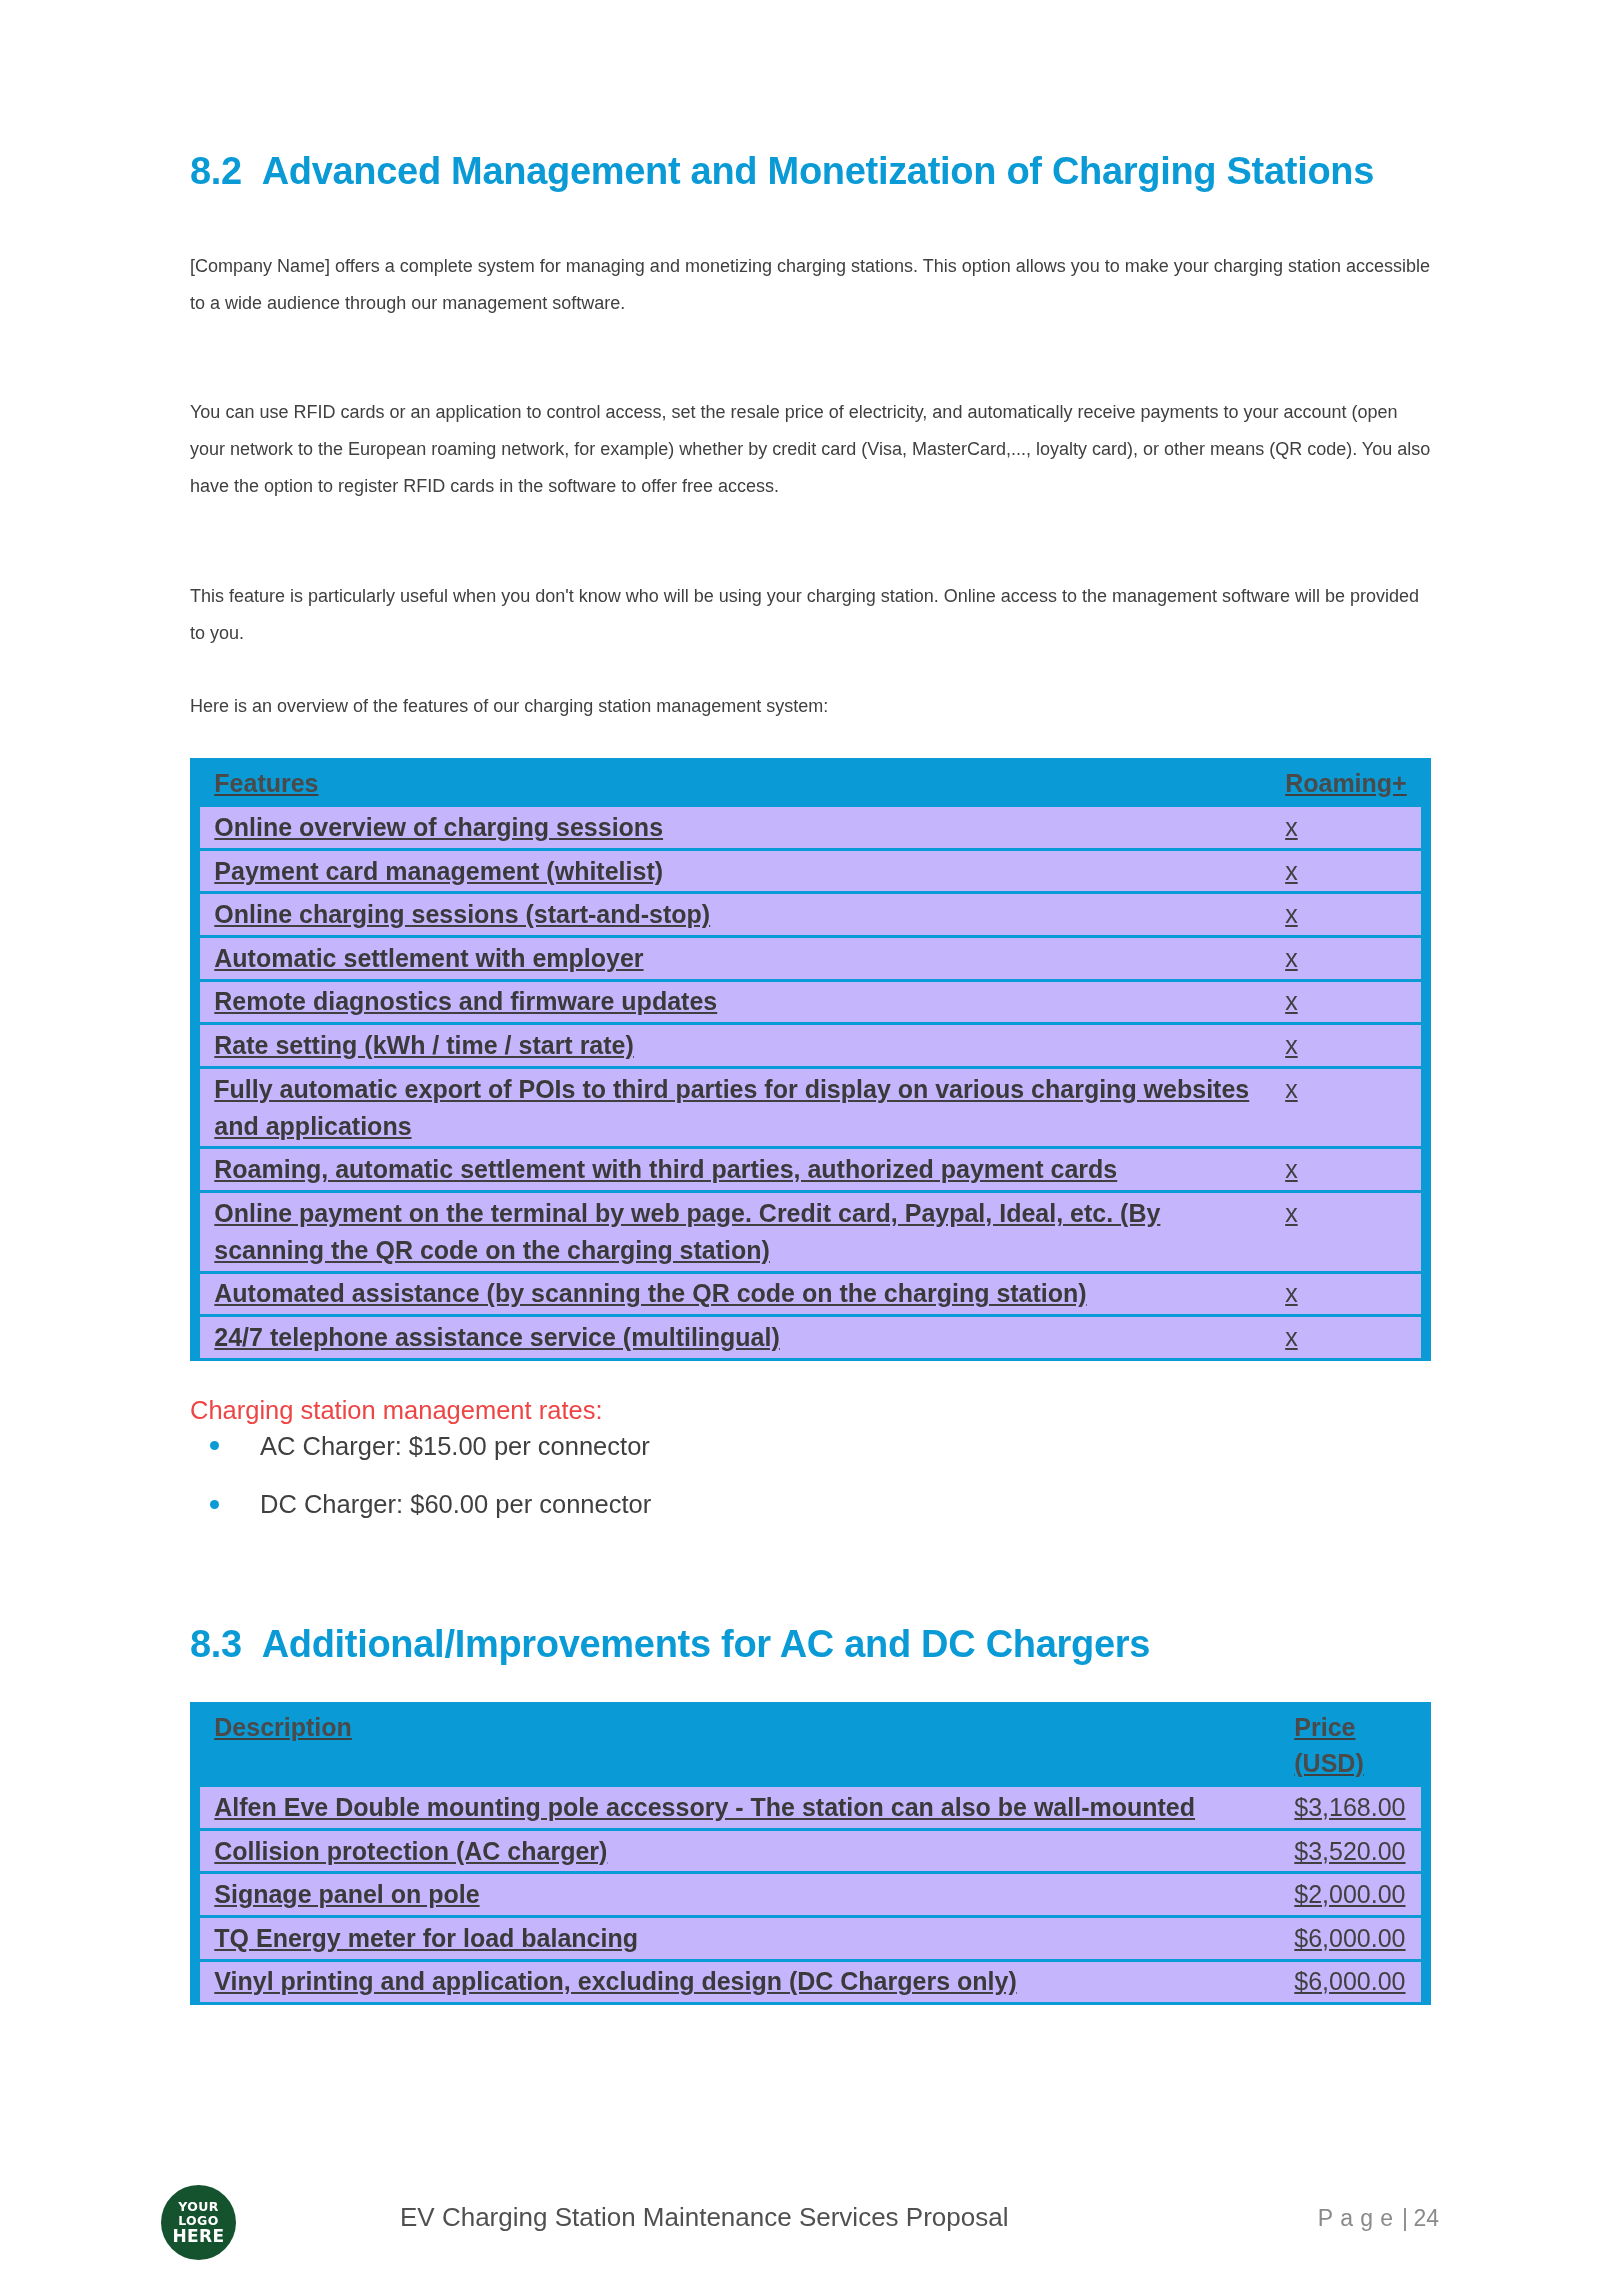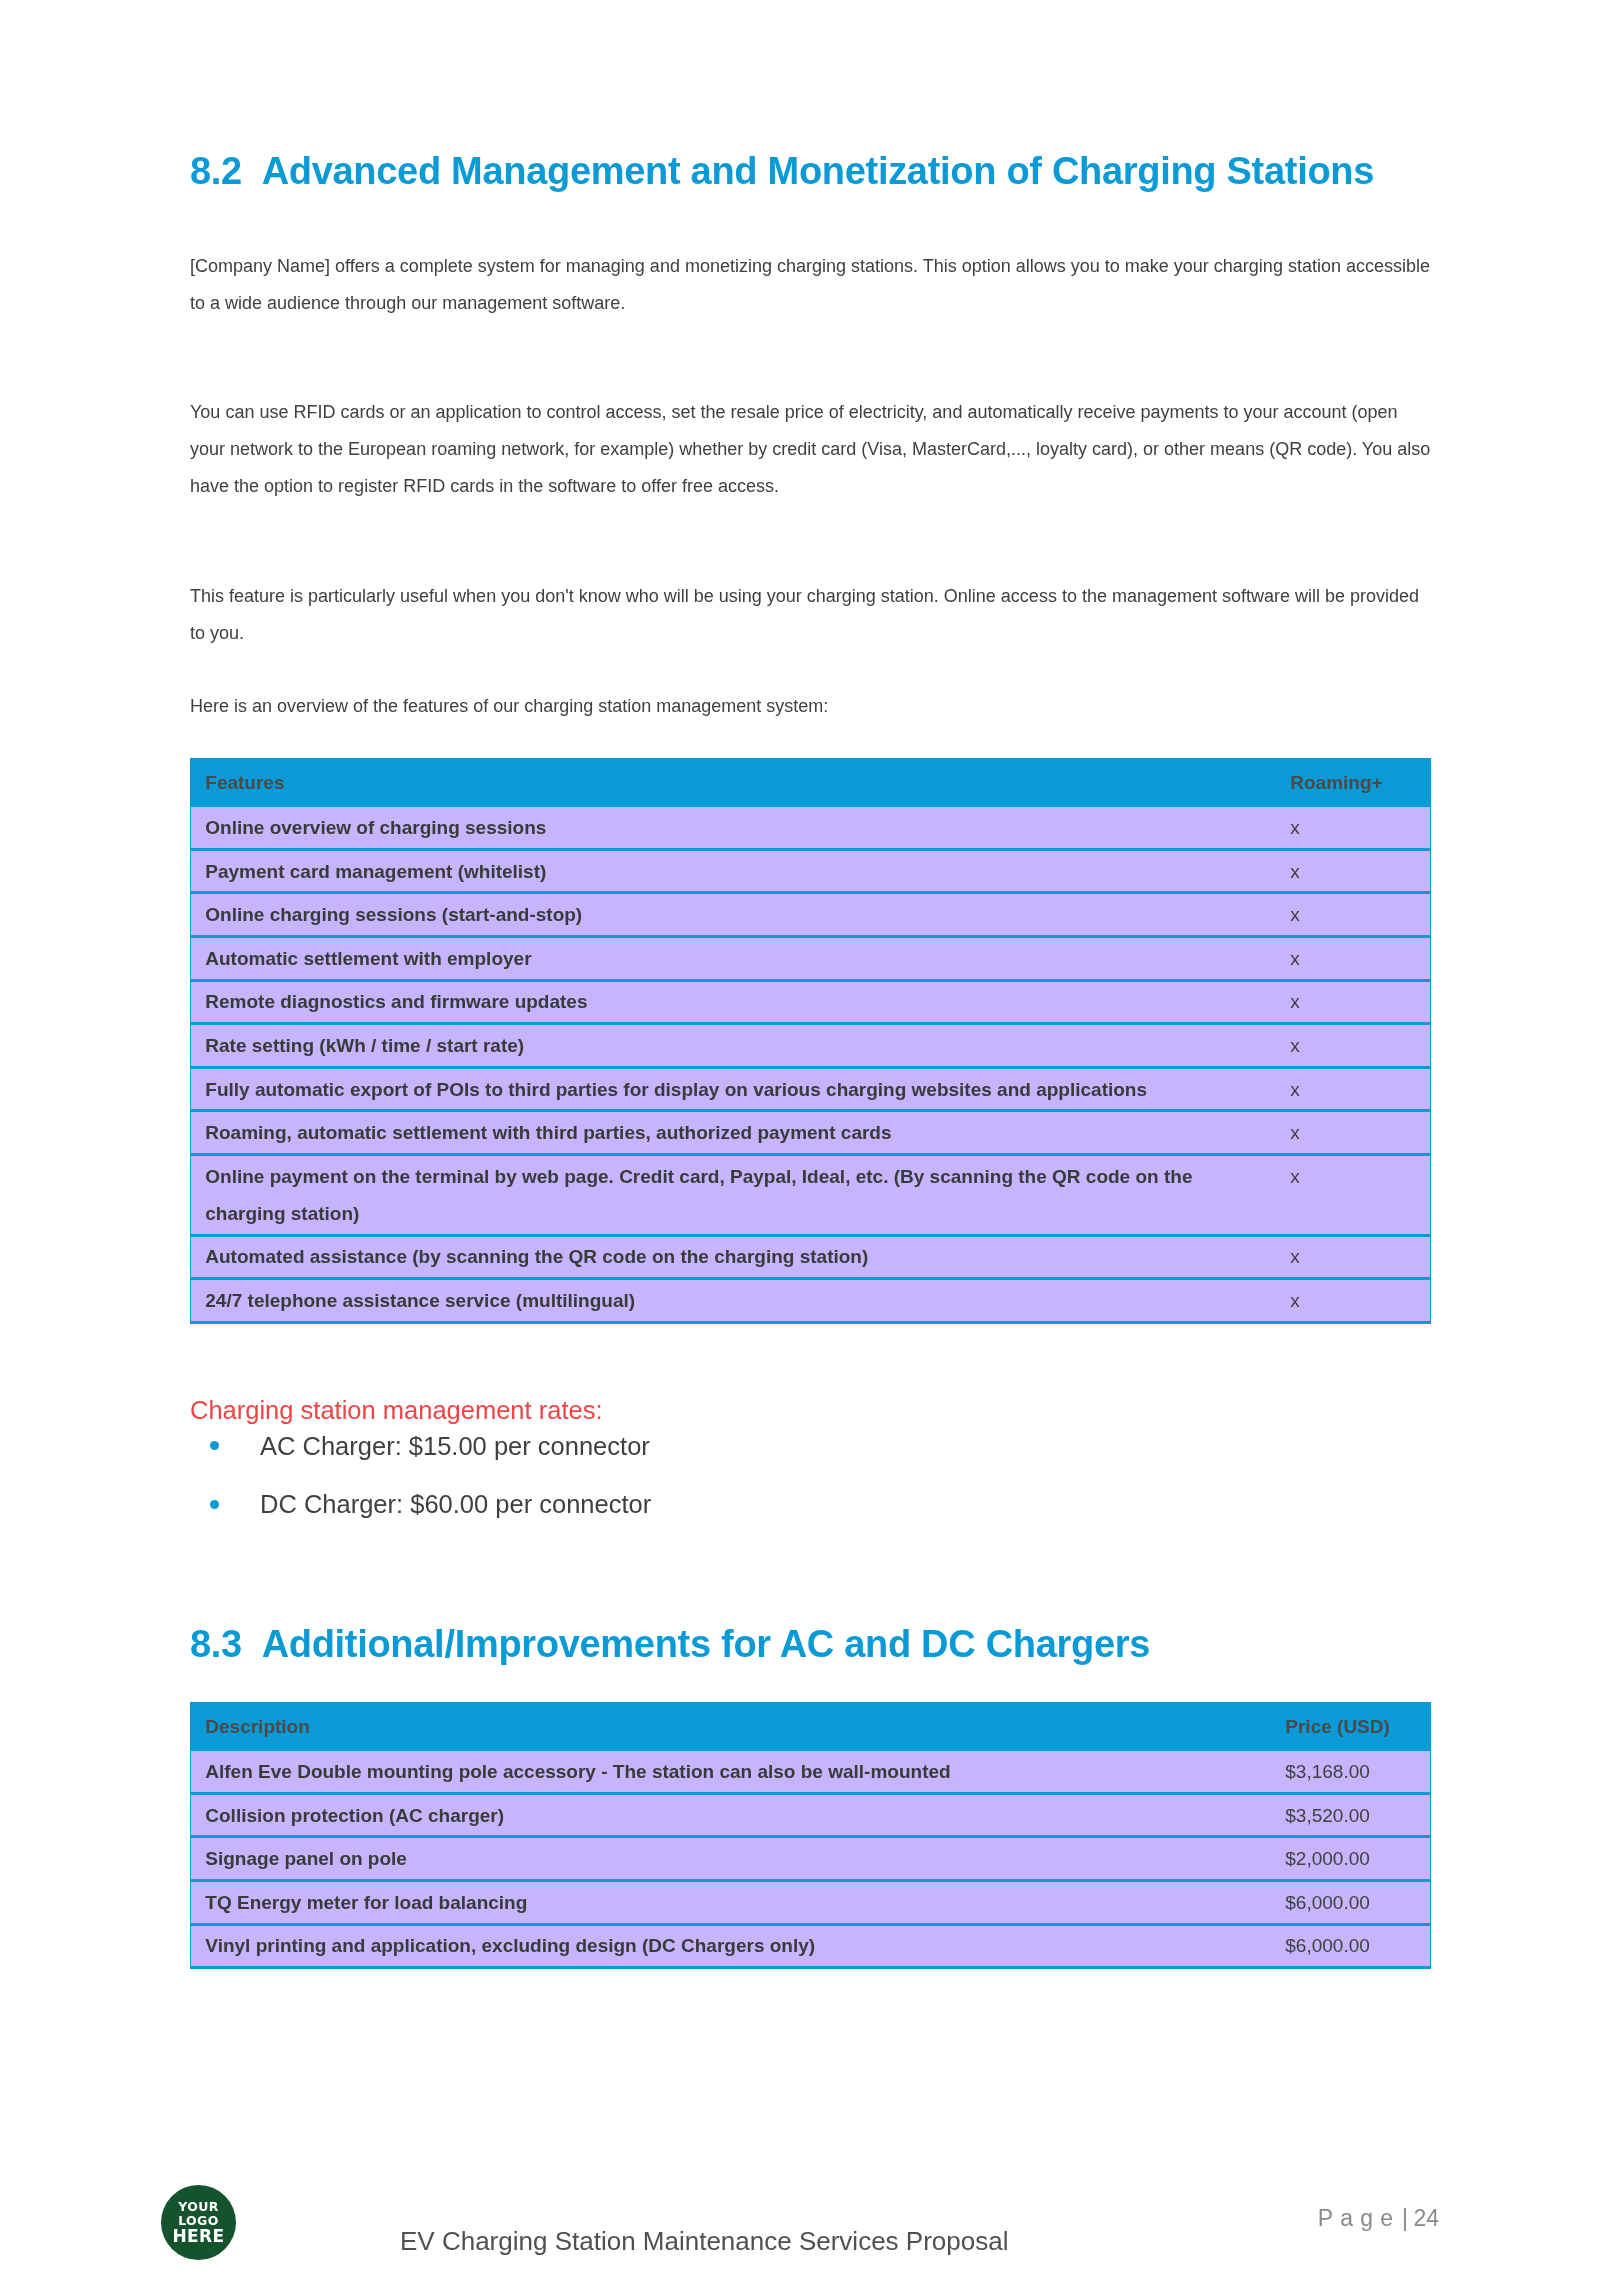--- a/index.html
+++ b/index.html
@@ -16,22 +16,23 @@
     font-size: 38px; letter-spacing: -0.3px; white-space: nowrap;
   }
   h2.section .num { display: inline-block; margin-right: 19.7px; }
 
   p.body {
     margin: 0; font-size: 18px; line-height: 37px; color: #404040;
   }
 
   table.grid {
     border-collapse: separate; border-spacing: 0 3.6px;
-    width: 1241px; background: #0a9ad6; padding: 0 1px;
-    font-size: 19px;
+    width: 1241px; background: #0a9ad6; padding: 0 10px;
+    font-size: 25px;
+    text-decoration: underline;
   }
   table.grid th {
     background: #0a9ad6; color: #4a4a4a; font-weight: bold; text-align: left;
     padding: 3.6px 14.3px; vertical-align: top; line-height: 36px;
   }
   table.grid td {
     background: #c4b5fd; color: #3a3a3a; padding: 1.8px 14.3px;
     vertical-align: top; line-height: 37px;
   }
   table.grid td.feat { font-weight: bold; }
@@ -46,21 +47,21 @@
   }
   .logo {
     position: absolute; left: 161px; top: 2185px; width: 75px; height: 75px;
     border-radius: 50%; background: #14532d; color: #fff;
     display: flex; flex-direction: column; align-items: center; justify-content: center;
     font-family: "DejaVu Sans", sans-serif; font-weight: bold; line-height: 13.4px;
   }
   .logo span { display: block; font-size: 12.5px; letter-spacing: 0.4px; }
   .logo span.big { font-size: 17px; line-height: 18px; }
   .footer-title {
-    position: absolute; left: 400px; top: 2202px; font-size: 26px; color: #505050; margin-top: 24px;
+    position: absolute; left: 400px; top: 2202px; font-size: 26px; color: #505050;
   }
   .page-no {
     position: absolute; right: 181px; top: 2205px; font-size: 23px; color: #8a8a8a;
   }
   .page-no .lbl { letter-spacing: 7.2px; }
   .page-no .sep { margin: 0 5.4px 0 1.8px; color: #8a8a8a; }
 </style>
 </head>
 <body>
 

